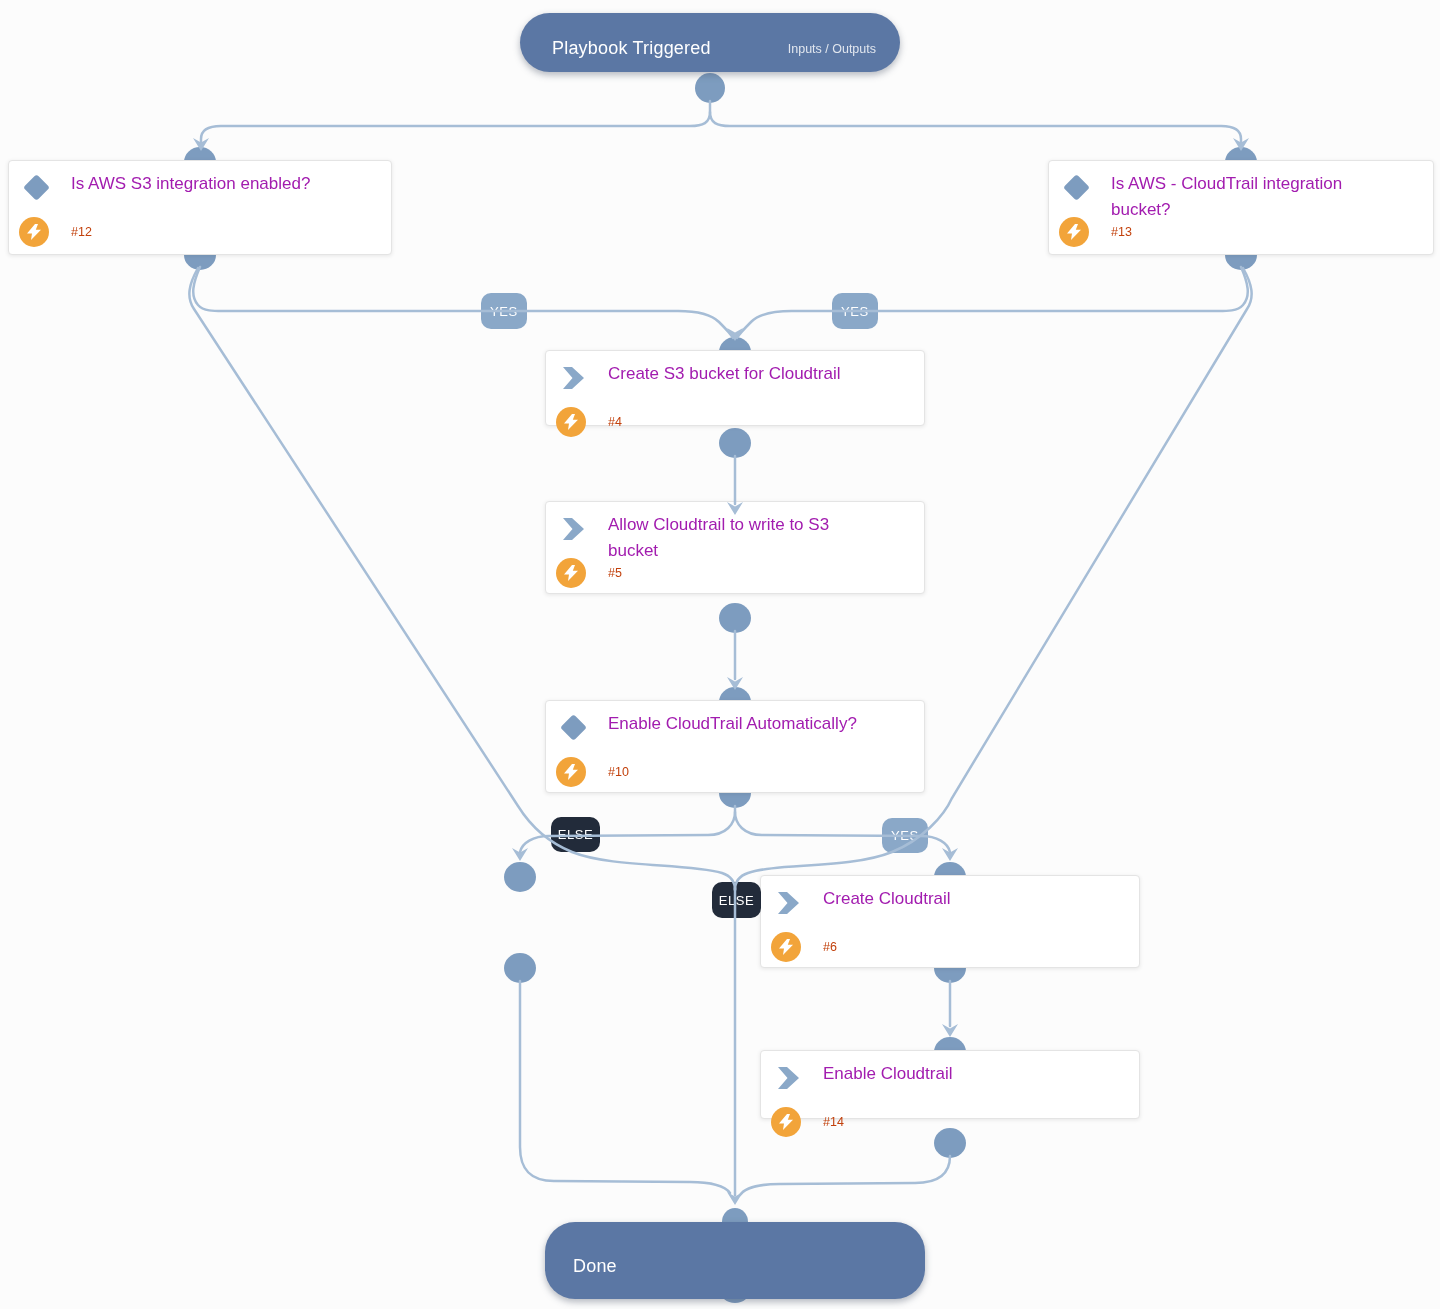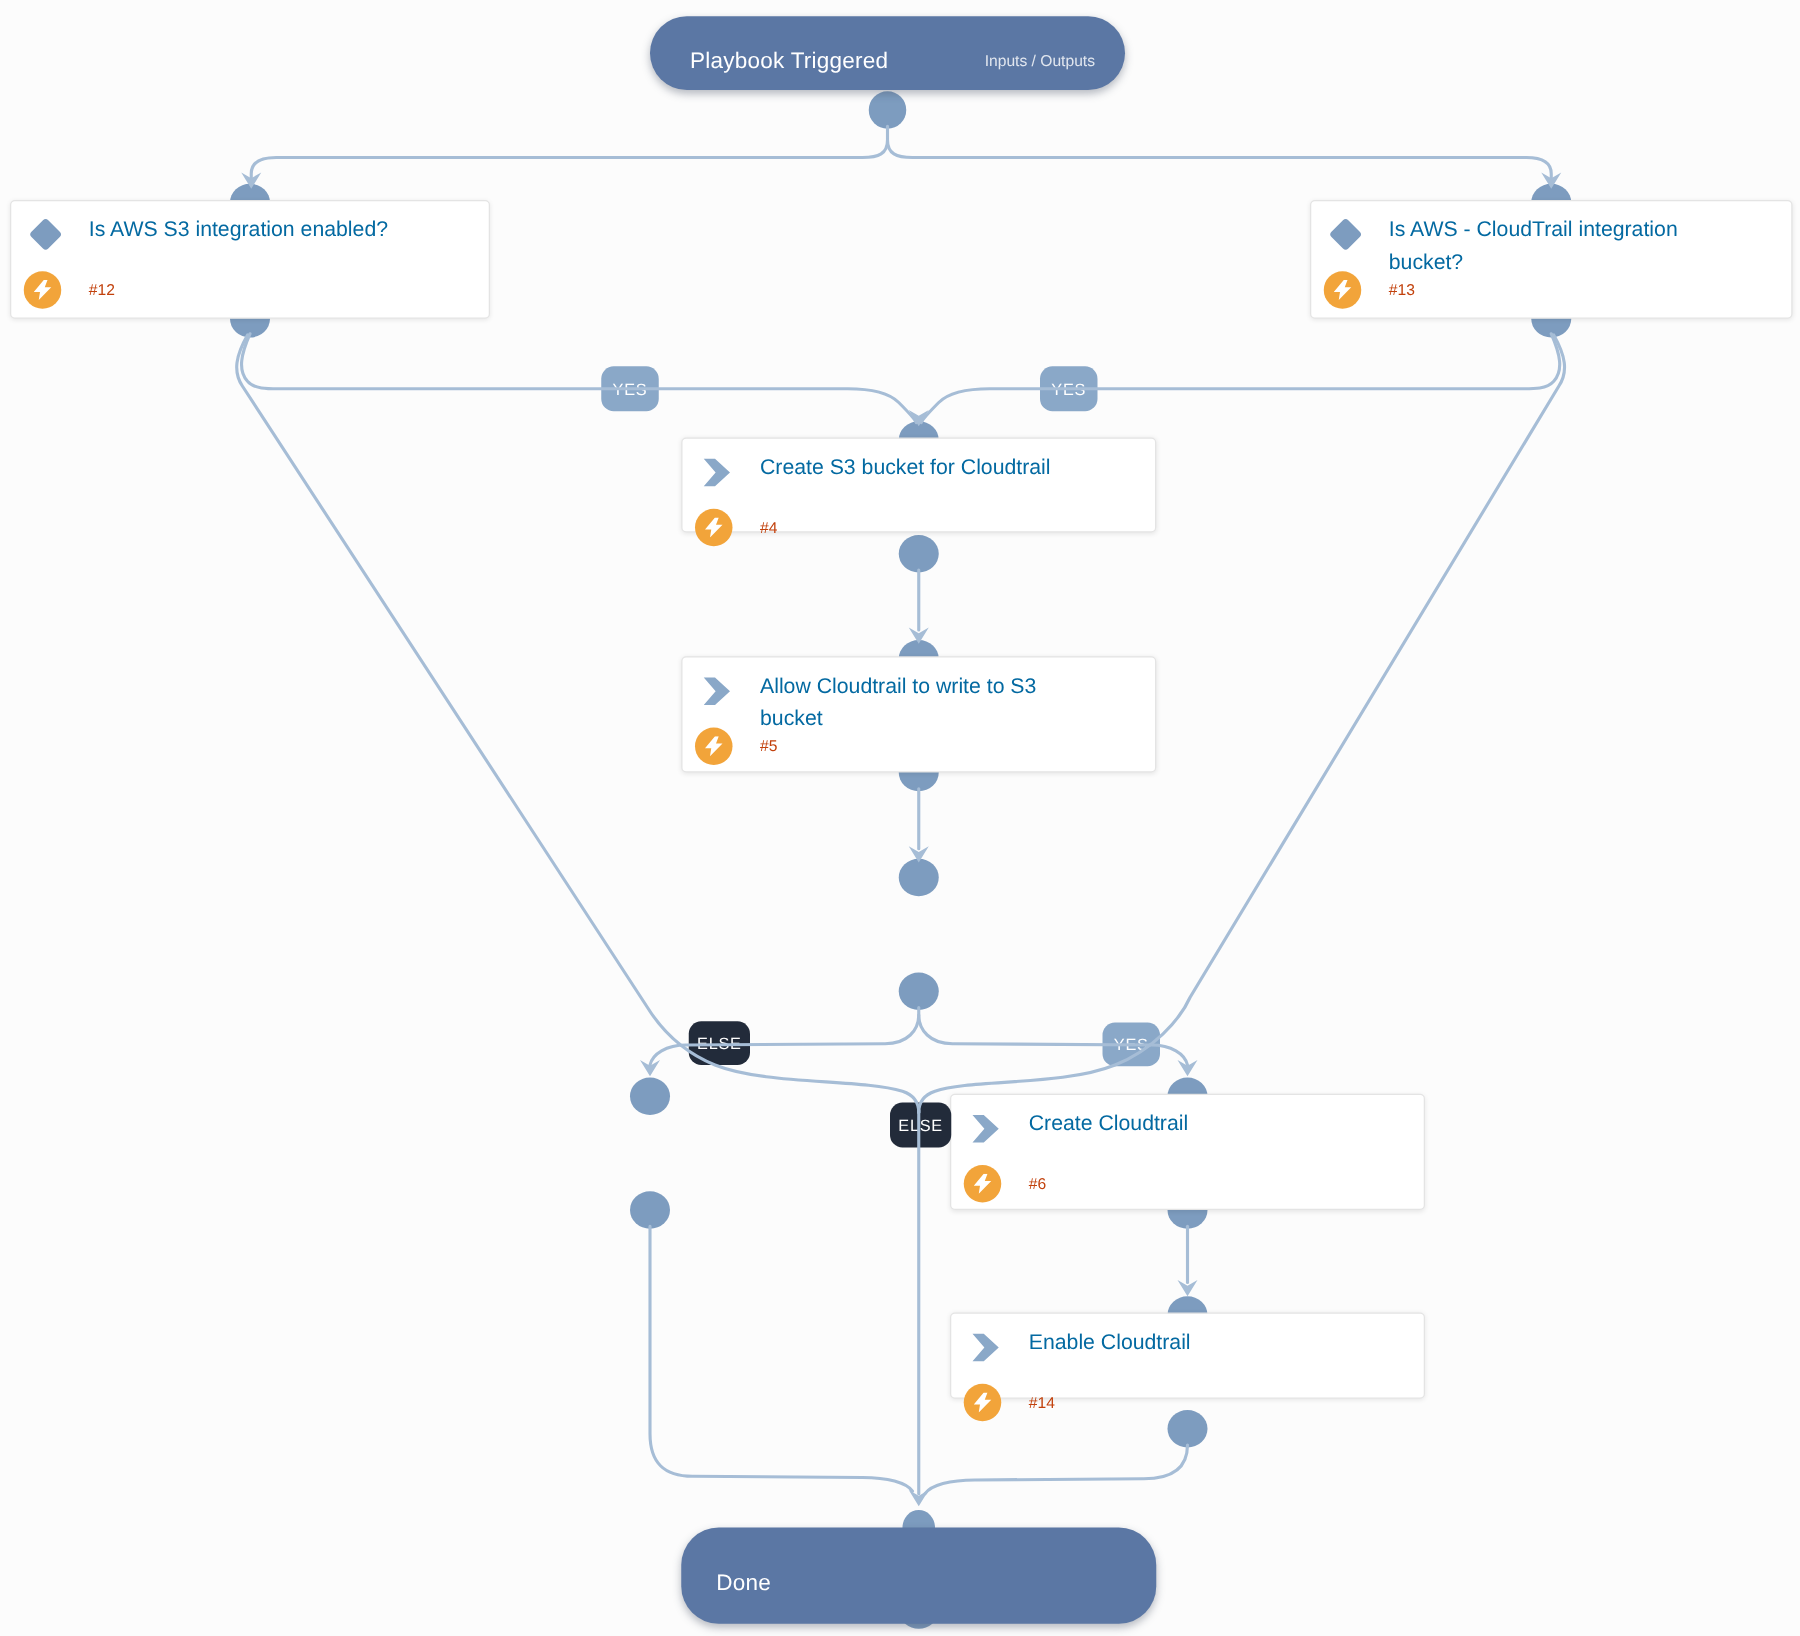--- a/index.html
+++ b/index.html
@@ -16,21 +16,21 @@
   }
   .pill-title{font-size:18px;letter-spacing:.2px;}
   .pill-io{font-size:12.5px;color:rgba(255,255,255,.82);}
   
   .card{
     position:absolute;box-sizing:border-box;height:95px;background:#fff;
     border:1px solid #e4e4e4;border-radius:4px;box-shadow:0 1px 4px rgba(0,0,0,.09);
     z-index:3;cursor:pointer;
   }
   .card .title{
-    position:absolute;left:62px;top:10px;right:16px;font-size:17px;line-height:26px;color:#0369a1;
+    position:absolute;left:62px;top:10px;right:16px;font-size:17px;line-height:26px;color:#a21caf;
   }
   .card .title.narrow{max-width:272px;}
   .diamond{
     position:absolute;left:18px;top:17px;width:19px;height:19px;background:#7d9cbf;
     border-radius:3px;transform:rotate(45deg);
   }
   .chev{position:absolute;left:14px;top:14px;width:26px;height:26px;}
   .bolt{
     position:absolute;left:10px;top:56px;width:30px;height:30px;border-radius:50%;
     background:#f2a43a;display:flex;align-items:center;justify-content:center;
@@ -110,35 +110,45 @@
     </span>
     <div class="title">Create S3 bucket for Cloudtrail</div>
     <div class="bolt">
       <svg width="16" height="16" viewBox="0 0 16 16">
           <polygon points="9,0 1,9.6 6,9.6 5,16 15,5.8 9.8,5.8 12,0" fill="#fff"></polygon>
         </svg>
     </div>
     <div class="tid">#4</div>
   </div>
 
-  <div class="card" style="left:545px;top:525px;width:380px;height:93px">
+  <div class="card" style="left:545px;top:501px;width:380px;height:93px">
     <span class="chev">
       <svg width="26" height="26" viewBox="0 0 26 26">
           <polygon points="3,2 12,2 24,13 12,24 3,24 12.5,13" fill="#8aa8c8"></polygon>
         </svg>
     </span>
     <div class="title narrow">Allow Cloudtrail to write to S3 bucket</div>
     <div class="bolt">
       <svg width="16" height="16" viewBox="0 0 16 16">
           <polygon points="9,0 1,9.6 6,9.6 5,16 15,5.8 9.8,5.8 12,0" fill="#fff"></polygon>
         </svg>
     </div>
     <div class="tid">#5</div>
   </div>
 
+  <div class="card" style="left:545px;top:700px;width:380px;height:93px">
+    <span class="diamond"></span>
+    <div class="title">Enable CloudTrail Automatically?</div>
+    <div class="bolt">
+      <svg width="16" height="16" viewBox="0 0 16 16">
+          <polygon points="9,0 1,9.6 6,9.6 5,16 15,5.8 9.8,5.8 12,0" fill="#fff"></polygon>
+        </svg>
+    </div>
+    <div class="tid">#10</div>
+  </div>
 
 
   <div class="card" style="left:760px;top:875px;width:380px;height:93px">
     <span class="chev">
       <svg width="26" height="26" viewBox="0 0 26 26">
           <polygon points="3,2 12,2 24,13 12,24 3,24 12.5,13" fill="#8aa8c8"></polygon>
         </svg>
     </span>
     <div class="title">Create Cloudtrail</div>
     <div class="bolt">

